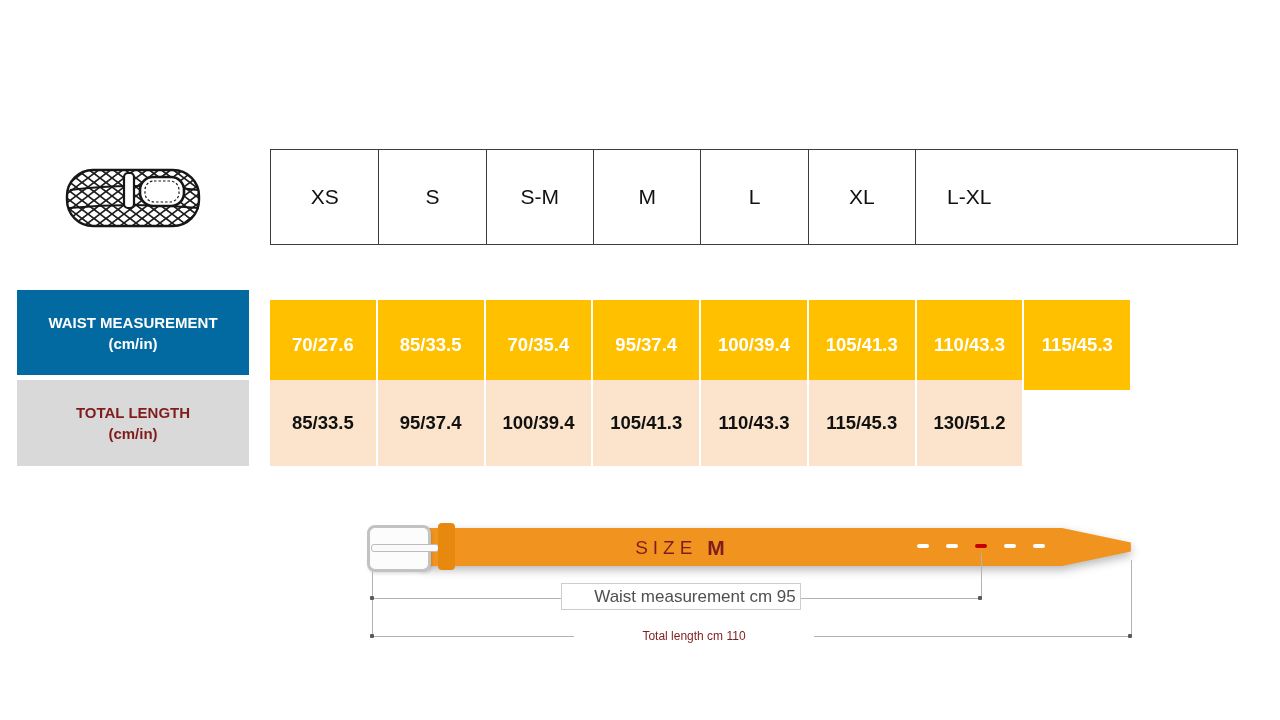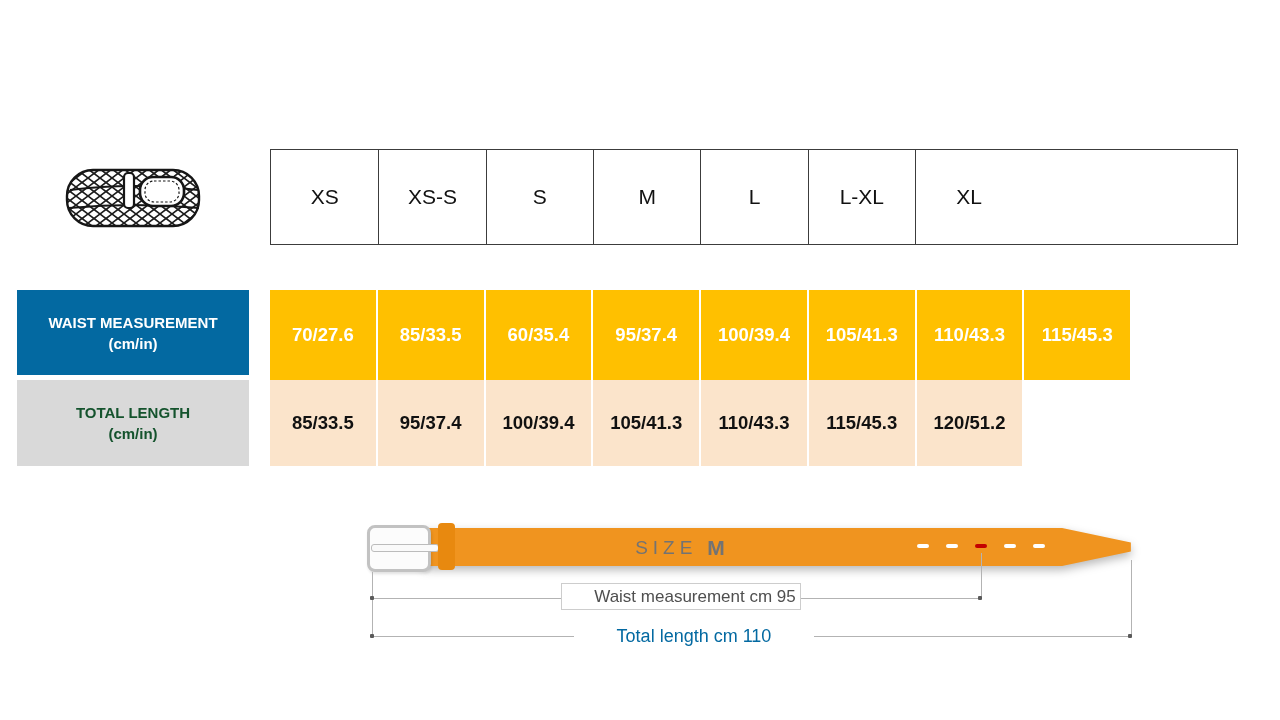--- a/index.html
+++ b/index.html
@@ -23,28 +23,28 @@
   }
   .size-header .cell:first-child{border-left:none;}
 
   
   .row-label{
     position:absolute;left:17px;width:232px;box-sizing:border-box;
     display:flex;flex-direction:column;align-items:center;justify-content:center;
     font-weight:bold;font-size:15px;line-height:1.4;text-align:center;
   }
   .row-label.waist{top:282px;height:85px;background:#0369a1;color:#ffffff;}
-  .row-label.total{top:372px;height:86px;background:#d9d9d9;color:#14532d;}
+  .row-label.total{top:372px;height:86px;background:#d9d9d9;color:#7f1d1d;}
 
   
   .data-row{
     position:absolute;left:270px;width:968px;
     display:grid;grid-template-columns:repeat(9,1fr);column-gap:2px;
   }
-  .data-row.waist{top:282px;height:90px;}
+  .data-row.waist{top:292px;height:90px;}
   .data-row.total{top:372px;height:86px;}
   .data-row .cell{
     display:flex;align-items:center;justify-content:center;
     font-weight:bold;font-size:18.5px;
   }
   .data-row.waist .cell{background:#FFC000;color:#ffffff;}
   .data-row.total .cell{background:#FBE4CB;color:#111111;}
 
   
   .strap-shadow{position:absolute;left:424px;top:520px;width:709px;height:38px;
@@ -61,21 +61,21 @@
   .buckle-prong{
     position:absolute;left:371px;top:536px;width:66px;height:6px;
     background:#fafafa;border:1px solid #bcbcbc;border-radius:3px;
   }
   .keeper{
     position:absolute;left:438px;top:515px;width:17px;height:47px;
     background:#E8890F;border-radius:4px;
   }
   .size-text{
     position:absolute;left:600px;top:526px;width:160px;height:27px;
-    display:flex;align-items:center;justify-content:center;color:#737373;
+    display:flex;align-items:center;justify-content:center;color:#7f1d1d;
   }
   .size-text .size-word{font-size:19px;letter-spacing:5px;}
   .size-text .size-letter{font-size:21px;font-weight:bold;margin-left:10px;}
   .hole{position:absolute;top:536px;width:12px;height:4px;border-radius:2px;background:#ffffff;}
   .hole.h1{left:917px;} .hole.h2{left:946px;} .hole.h3{left:975px;background:#C40000;}
   .hole.h4{left:1004px;} .hole.h5{left:1033px;}
 
   .vline{position:absolute;width:1px;background:#b3b3b3;}
   .vline.buckle-drop{left:372px;top:564px;height:65px;}
   .vline.hole-drop{left:981px;top:545px;height:45px;}
@@ -89,21 +89,21 @@
 
   .waist-annotation-box{
     position:absolute;left:561px;top:575px;width:240px;height:27px;box-sizing:border-box;
     background:#ffffff;border:1px solid #cdcdcd;
     display:flex;align-items:center;justify-content:center;
     font-size:17px;color:#4f4f4f;padding-left:28px;
   }
   .total-annotation{
     position:absolute;left:574px;top:616px;width:240px;height:24px;
     background:#ffffff;display:flex;align-items:center;justify-content:center;
-    font-size:18px;color:#0369a1;
+    font-size:12px;color:#7f1d1d;
   }
 </style>
 </head>
 <body>
 
 <div class="canvas">
 
   <svg class="belt-illustration" viewBox="0 0 140 76">
     <defs>
       <pattern id="braid" patternUnits="userSpaceOnUse" width="12" height="9">
@@ -114,55 +114,55 @@
     <rect x="3" y="10" width="132" height="56" rx="26" fill="url(#braid)" stroke="#161616" stroke-width="2.4"></rect>
     <path d="M6 30 Q 69 22 134 30" fill="none" stroke="#161616" stroke-width="2"></path>
     <path d="M5 48 Q 69 42 135 48" fill="none" stroke="#161616" stroke-width="2"></path>
     <rect x="60" y="13" width="10" height="35" rx="4" fill="#ffffff" stroke="#161616" stroke-width="2.2"></rect>
     <rect x="76" y="17" width="44" height="29" rx="13" fill="#ffffff" stroke="#161616" stroke-width="2.6"></rect>
     <rect x="81" y="21" width="34" height="21" rx="9" fill="none" stroke="#161616" stroke-width="1.2" stroke-dasharray="2.5 2"></rect>
   </svg>
 
   <div class="size-header">
     <div class="cell">XS</div>
-    <div class="cell">XS-S</div>
     <div class="cell">S</div>
+    <div class="cell">S-M</div>
     <div class="cell">M</div>
     <div class="cell">L</div>
+    <div class="cell">XL</div>
     <div class="cell">L-XL</div>
-    <div class="cell">XL</div>
   </div>
 
   <div class="row-label waist">
     <span>WAIST MEASUREMENT</span>
     <span>(cm/in)</span>
   </div>
   <div class="data-row waist">
     <div class="cell">70/27.6</div>
     <div class="cell">85/33.5</div>
-    <div class="cell">60/35.4</div>
+    <div class="cell">70/35.4</div>
     <div class="cell">95/37.4</div>
     <div class="cell">100/39.4</div>
     <div class="cell">105/41.3</div>
     <div class="cell">110/43.3</div>
     <div class="cell">115/45.3</div>
   </div>
 
   <div class="row-label total">
     <span>TOTAL LENGTH</span>
     <span>(cm/in)</span>
   </div>
   <div class="data-row total">
     <div class="cell">85/33.5</div>
     <div class="cell">95/37.4</div>
     <div class="cell">100/39.4</div>
     <div class="cell">105/41.3</div>
     <div class="cell">110/43.3</div>
     <div class="cell">115/45.3</div>
-    <div class="cell">120/51.2</div>
+    <div class="cell">130/51.2</div>
   </div>
 
   <div class="strap-shadow">
       <div class="strap"></div>
     </div>
   <div class="buckle-frame"></div>
   <div class="buckle-prong"></div>
   <div class="keeper"></div>
 
   <div class="size-text">

